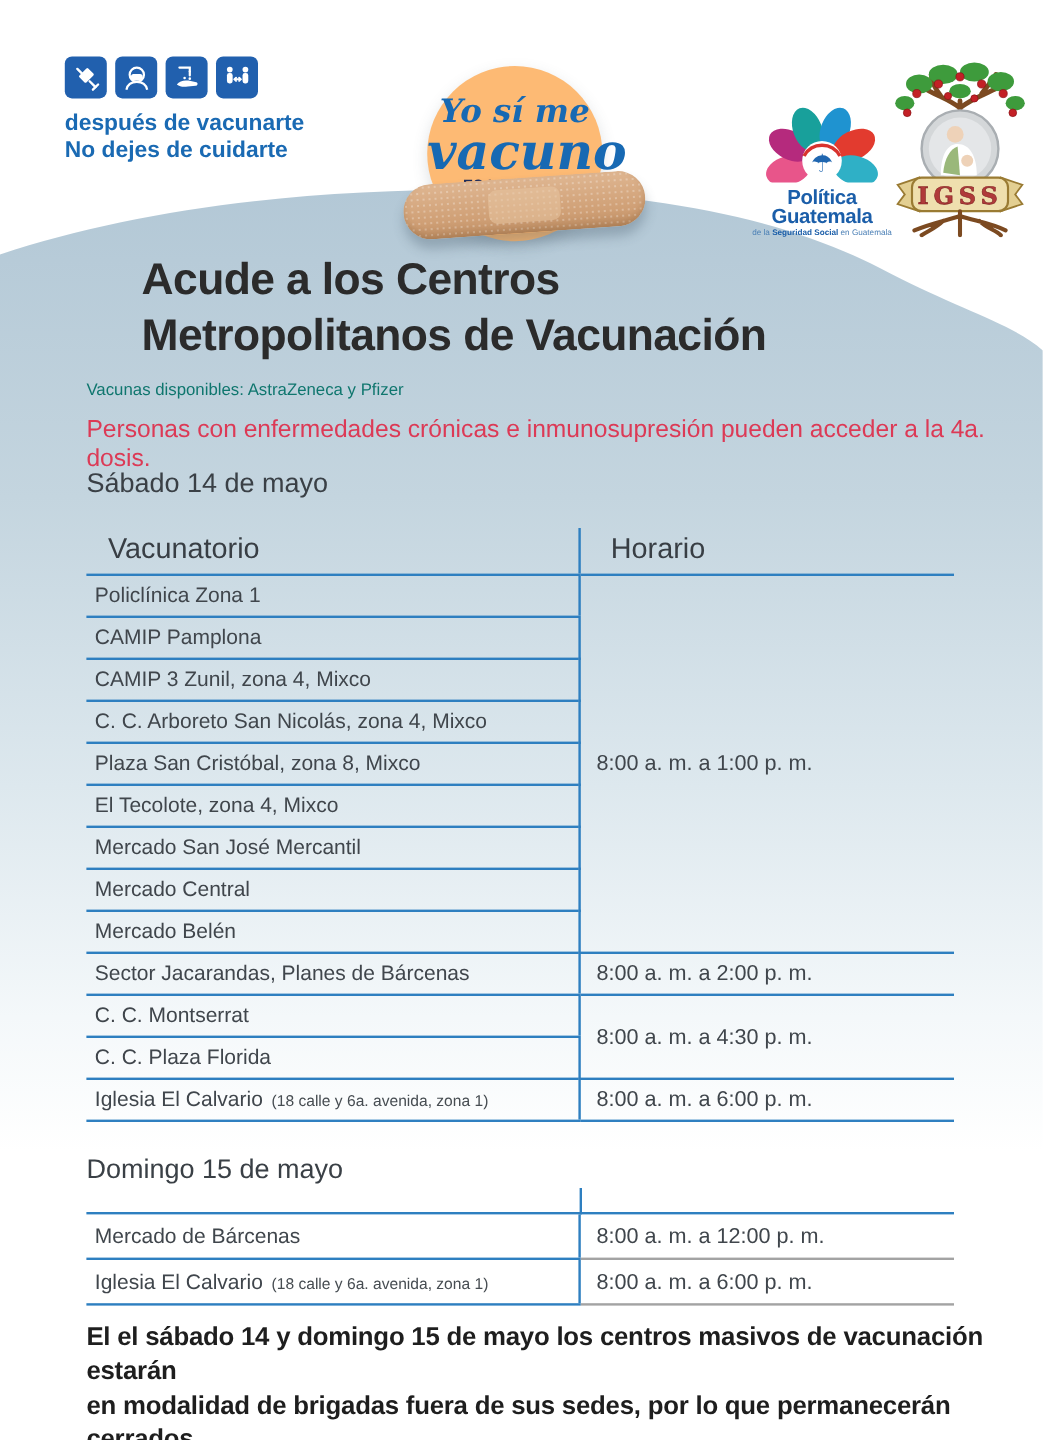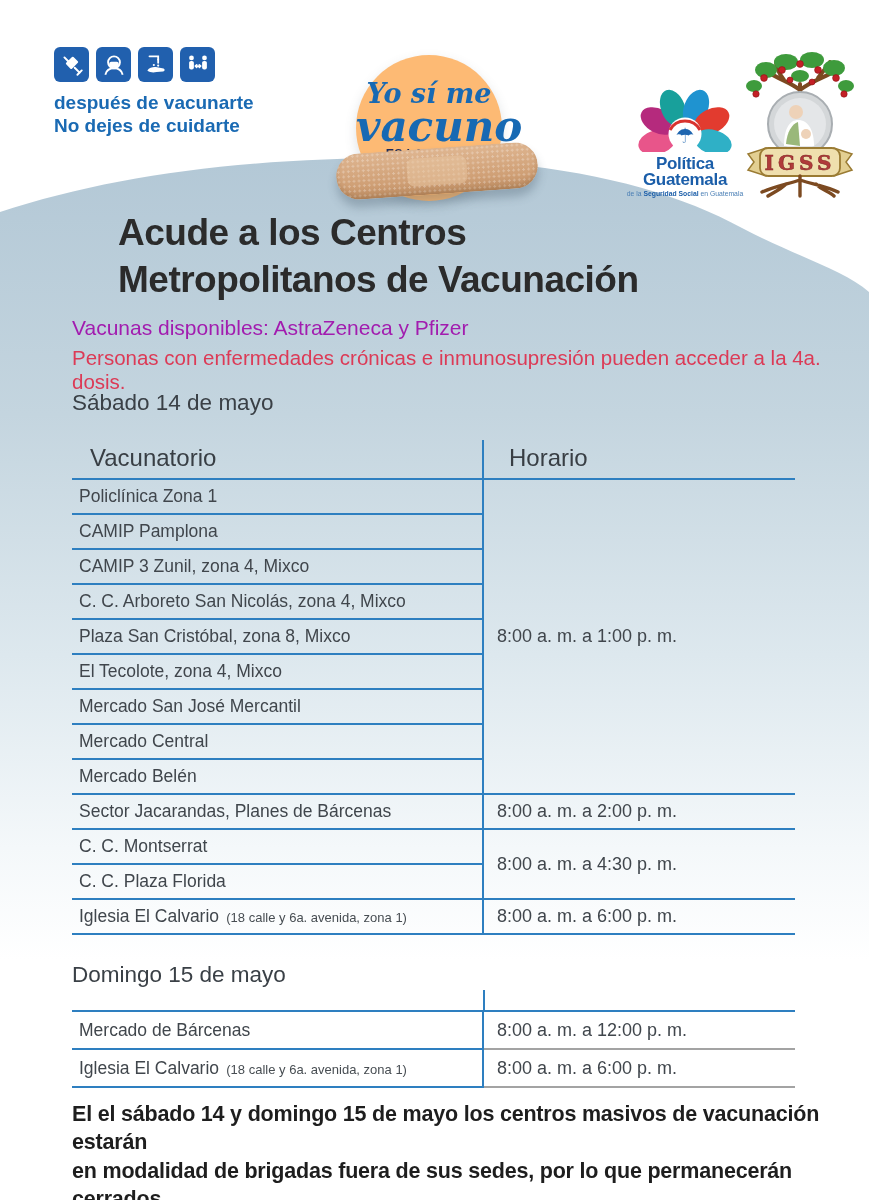--- a/index.html
+++ b/index.html
@@ -44,21 +44,21 @@
   .pol-logo{left:624px;top:86px;width:122px;text-align:center;}
   .pol-name{color:#1b5ea9;font-weight:700;font-size:17px;line-height:.95;letter-spacing:-.3px;}
   .pol-sub{color:#4a7fb5;font-size:6.8px;margin-top:2px;}
   .pol-sub b{color:#1b5ea9;}
 
   
   .igss-logo{left:742px;top:50px;width:116px;height:148px;}
 
   
   .title{left:70px;top:210px;color:#2b2b2b;font-weight:800;font-size:37px;line-height:1.26;letter-spacing:-.5px;margin-left:48px;}
-  .subtitle{left:72px;top:316px;color:#a21caf;font-size:21px;}
+  .subtitle{left:72px;top:316px;color:#0f766e;font-size:14px;}
   .notice-red{left:72px;top:346px;color:#dc3a56;font-size:20.5px;font-weight:500;}
   .day-heading{color:#3a4046;font-size:22.5px;}
   #sat-heading{left:72px;top:390px;}
   #sun-heading{left:72px;top:962px;}
 
   
   table.sched{position:absolute;left:72px;width:723px;border-collapse:collapse;table-layout:fixed;}
   #sat-table{top:440px;}
   #sun-table{top:1010px;}
   .sched col.c-venue{width:411px;}

